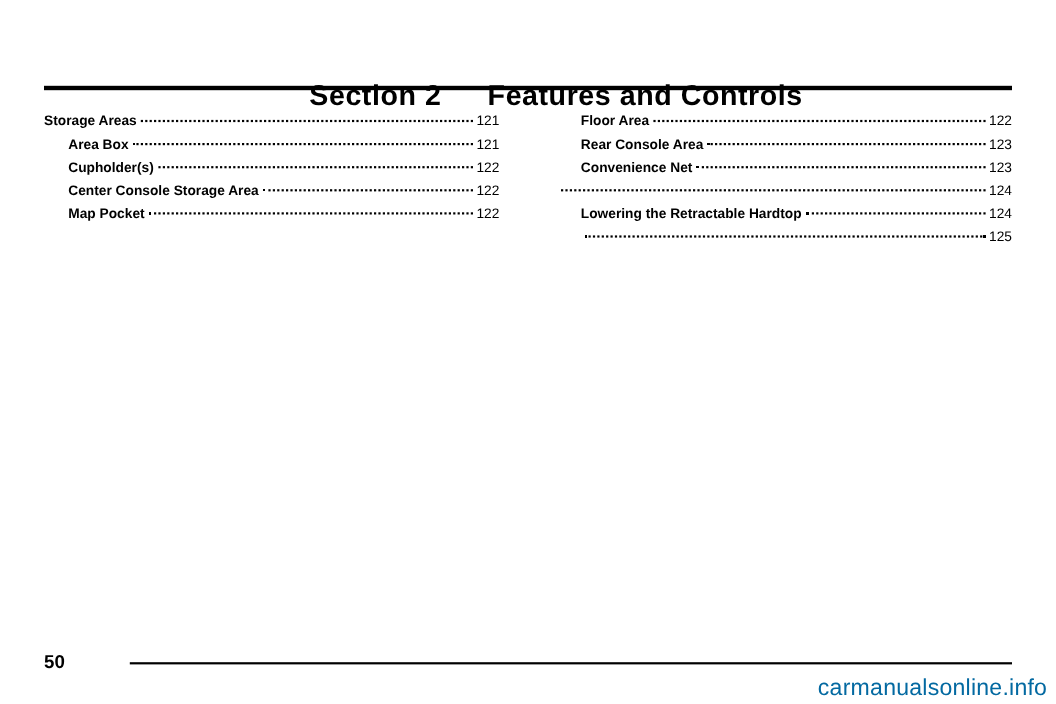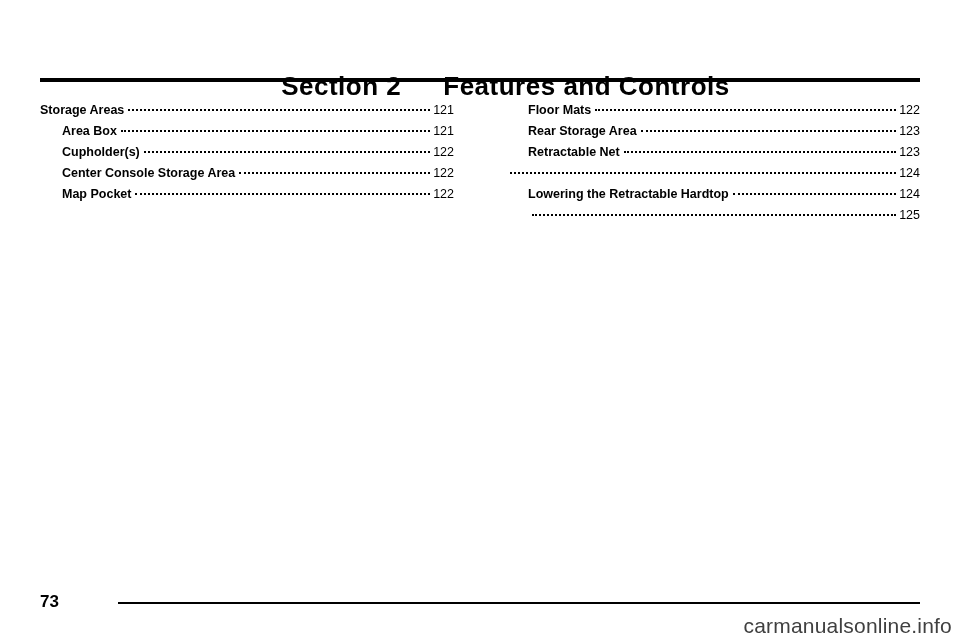--- a/index.html
+++ b/index.html
@@ -106,21 +106,21 @@
     font-size: 17px;
     font-weight: bold;
   }
 
   
   .watermark {
     position: absolute;
     right: 8px;
     bottom: 2px;
     font-size: 21px;
-    color: #404040;
+    color: #0369a1;
     font-family: "Liberation Sans", sans-serif;
     letter-spacing: 0.2px;
     user-select: none;
   }
 </style>
 </head>
 <body>
 
 <div class="page">
 
@@ -155,31 +155,31 @@
       </div>
       <div class="entry level2">
         <span class="title">Map Pocket</span>
         <span class="leader"></span>
         <span class="pageno">122</span>
       </div>
     </div>
 
     <div class="col">
       <div class="entry level2">
-        <span class="title">Floor Mats</span>
-        <span class="leader"></span>
-        <span class="pageno">122</span>
-      </div>
-      <div class="entry level2">
-        <span class="title">Rear Storage Area</span>
+        <span class="title">Floor Area</span>
+        <span class="leader"></span>
+        <span class="pageno">122</span>
+      </div>
+      <div class="entry level2">
+        <span class="title">Rear Console Area</span>
         <span class="leader"></span>
         <span class="pageno">123</span>
       </div>
       <div class="entry level2">
-        <span class="title">Retractable Net</span>
+        <span class="title">Convenience Net</span>
         <span class="leader"></span>
         <span class="pageno">123</span>
       </div>
       <div class="entry level1">
         <span class="leader"></span>
         <span class="pageno">124</span>
       </div>
       <div class="entry level2">
         <span class="title">Lowering the Retractable Hardtop</span>
         <span class="leader"></span>
@@ -187,17 +187,17 @@
       </div>
       <div class="entry level2">
         <span class="leader"></span>
         <span class="pageno">125</span>
       </div>
     </div>
 
   </div>
 
   <div class="footer-rule"></div>
-  <div class="folio">73</div>
+  <div class="folio">50</div>
 
   <div class="watermark">carmanualsonline.info</div>
 
 </div>
 
 </body></html>

